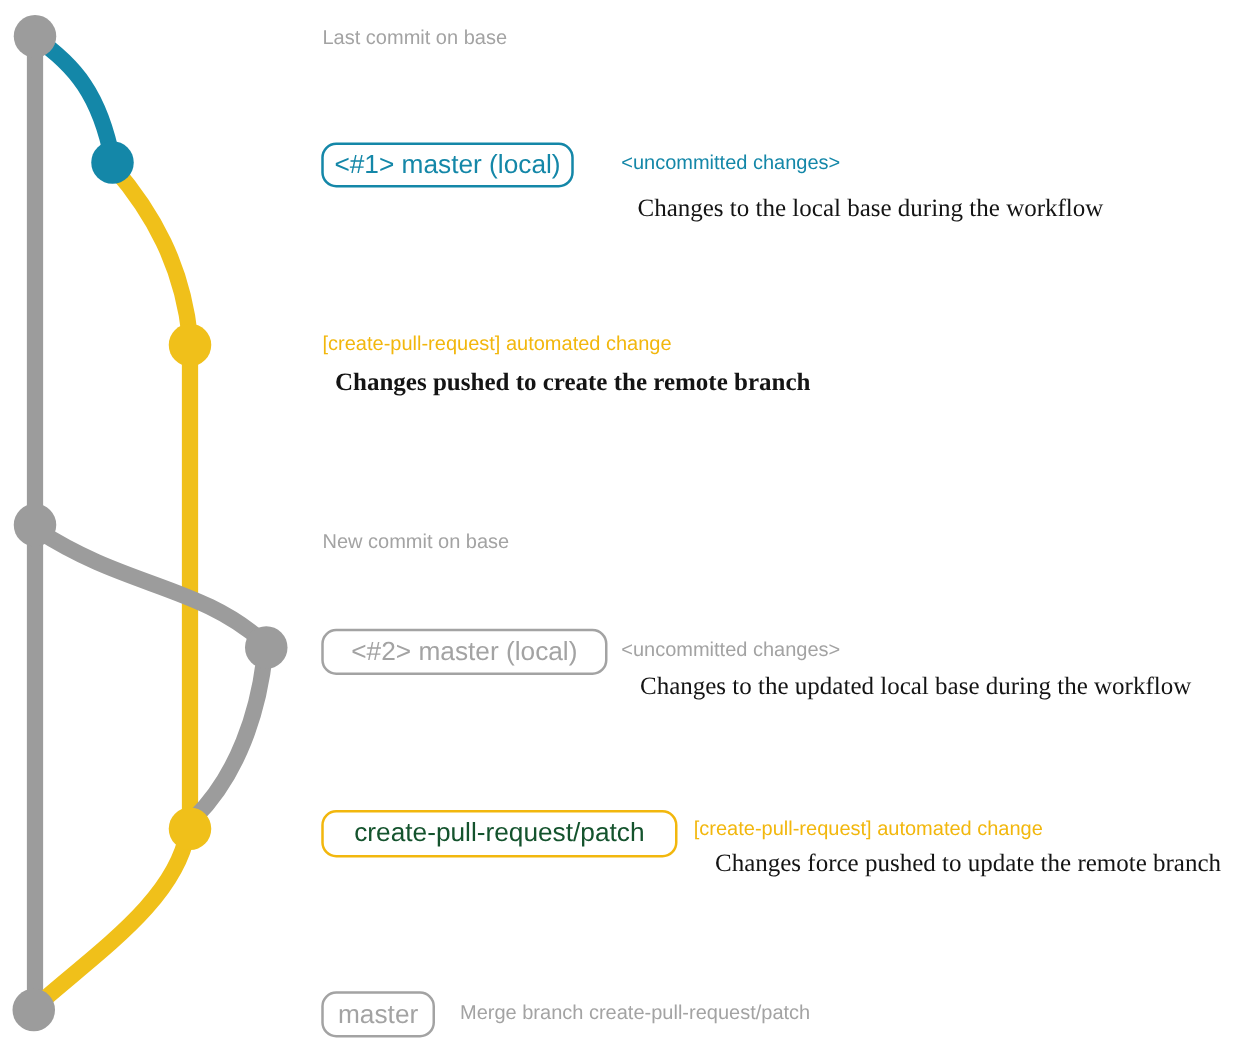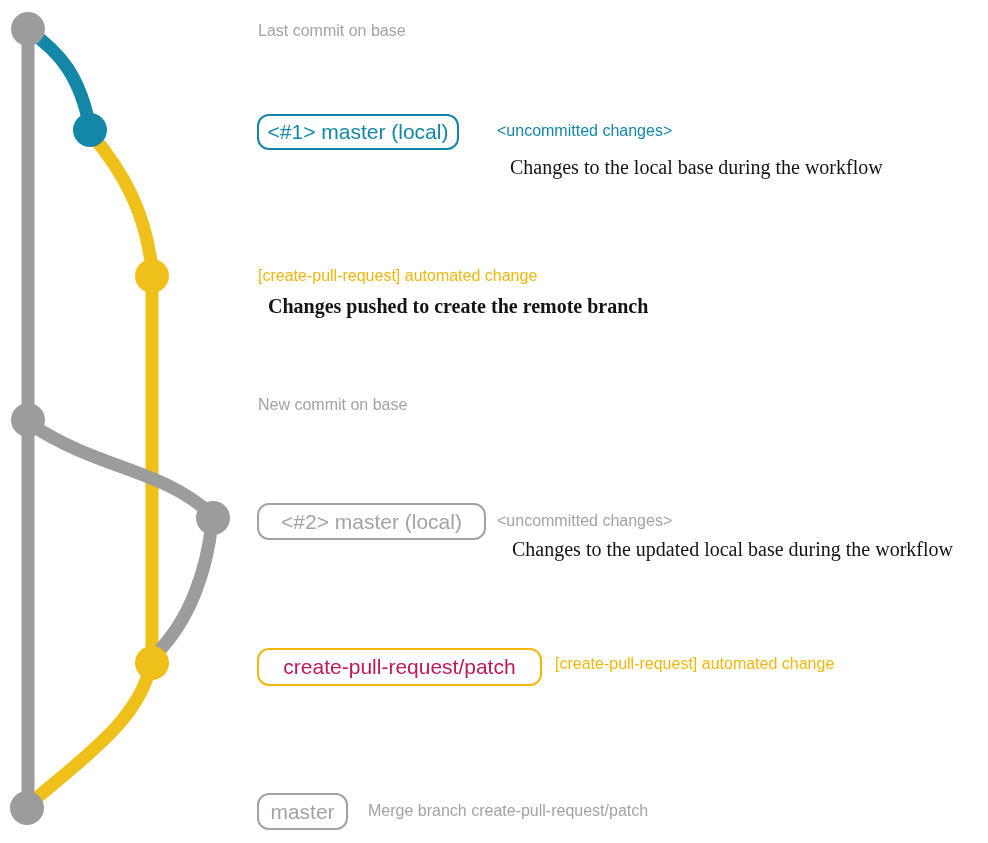--- a/index.html
+++ b/index.html
@@ -17,21 +17,21 @@
   .gray-text{color:#a3a3a3;}
   .teal-text{color:#1487a8;}
   .yellow-text{color:#f2b70d;}
   .caption{position:absolute;white-space:nowrap;font-family:"Liberation Serif",serif;
            font-size:20px;line-height:22px;color:#141414;}
   .tag{position:absolute;box-sizing:border-box;display:flex;align-items:center;
        justify-content:center;border:2px solid;border-radius:12px;font-size:21px;
        background:#ffffff;white-space:nowrap;}
   .tag-teal{border-color:#1487a8;color:#1487a8;}
   .tag-gray{border-color:#a3a3a3;color:#a3a3a3;}
-  .tag-yellow{border-color:#f2b70d;color:#be185d;}
+  .tag-yellow{border-color:#f2b70d;color:#14532d;}
 </style>
 </head>
 <body>
 
 <div class="stage">
 
   <svg class="graph" width="988" height="843" viewBox="0 0 988 843">
     <path class="edge stroke-gray" d="M 28 29 L 28 808"></path>
     <path class="edge stroke-teal" d="M 28 30 C 60 52, 80 76, 90 128"></path>
     <path class="edge stroke-yellow" d="M 91 134 C 122 170, 146 212, 152 270"></path>
@@ -53,31 +53,32 @@
 
   <div class="tag tag-teal" style="left:257px;top:114px;width:202px;height:36px;">
     <span>&lt;#1&gt; master (local)</span>
   </div>
   <div class="txt teal-text" style="left:497px;top:118px;">&lt;uncommitted changes&gt;</div>
   <div class="caption" style="left:510px;top:156px;">Changes to the local base during the workflow</div>
 
   <div class="txt yellow-text" style="left:258px;top:263px;">[create-pull-request] automated change</div>
   <div class="caption" style="left:268px;top:295px;font-weight:bold;">Changes pushed to create the remote branch</div>
 
-  <div class="txt gray-text" style="left:258px;top:392px;">New commit on base</div>
+  <div class="txt gray-text" style="left:258px;top:421px;">New commit on base</div>
 
   <div class="tag tag-gray" style="left:257px;top:503px;width:229px;height:37px;">
     <span>&lt;#2&gt; master (local)</span>
   </div>
   <div class="txt gray-text" style="left:497px;top:508px;">&lt;uncommitted changes&gt;</div>
   <div class="caption" style="left:512px;top:538px;">Changes to the updated local base during the workflow</div>
 
   <div class="tag tag-yellow" style="left:257px;top:648px;width:285px;height:38px;">
     <span>create-pull-request/patch</span>
   </div>
   <div class="txt yellow-text" style="left:555px;top:651px;">[create-pull-request] automated change</div>
+  <div class="caption" style="left:572px;top:680px;">Changes force pushed to update the remote branch</div>
 
   <div class="tag tag-gray" style="left:257px;top:793px;width:91px;height:37px;">
     <span>master</span>
   </div>
   <div class="txt gray-text" style="left:368px;top:798px;">Merge branch create-pull-request/patch</div>
 
 </div>
 
 </body></html>

